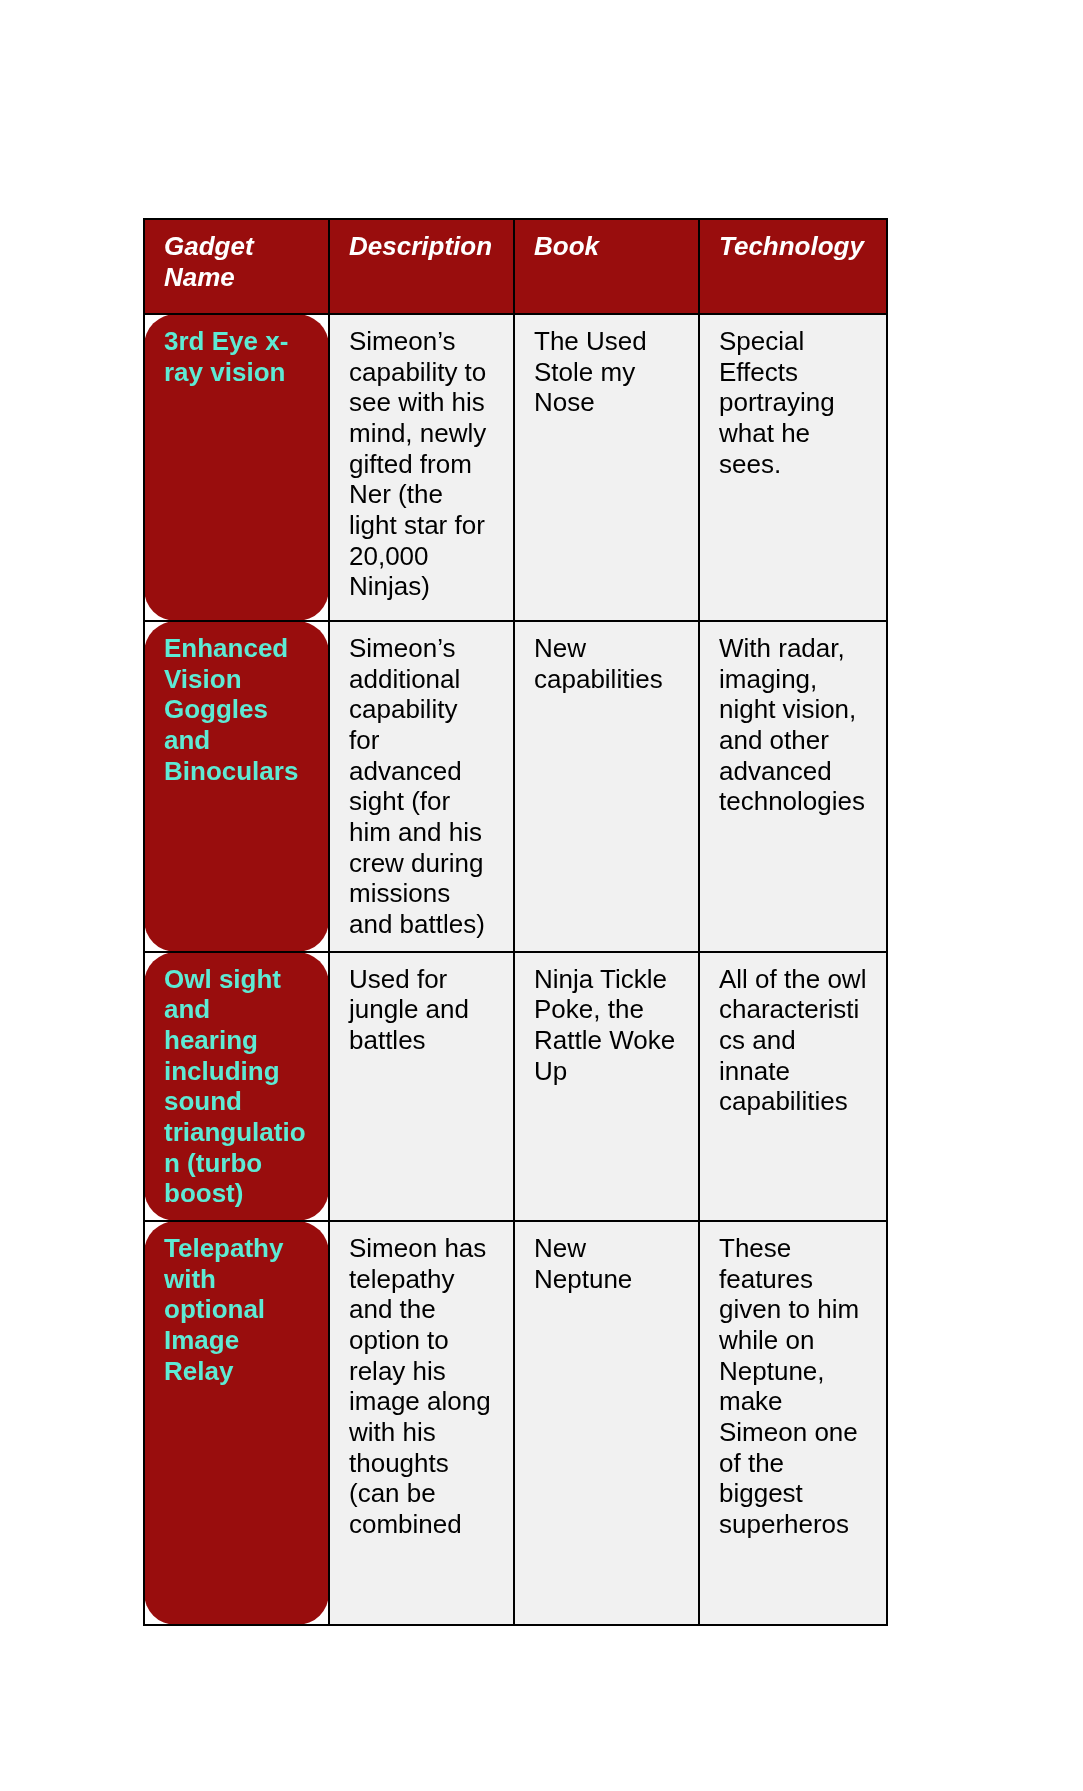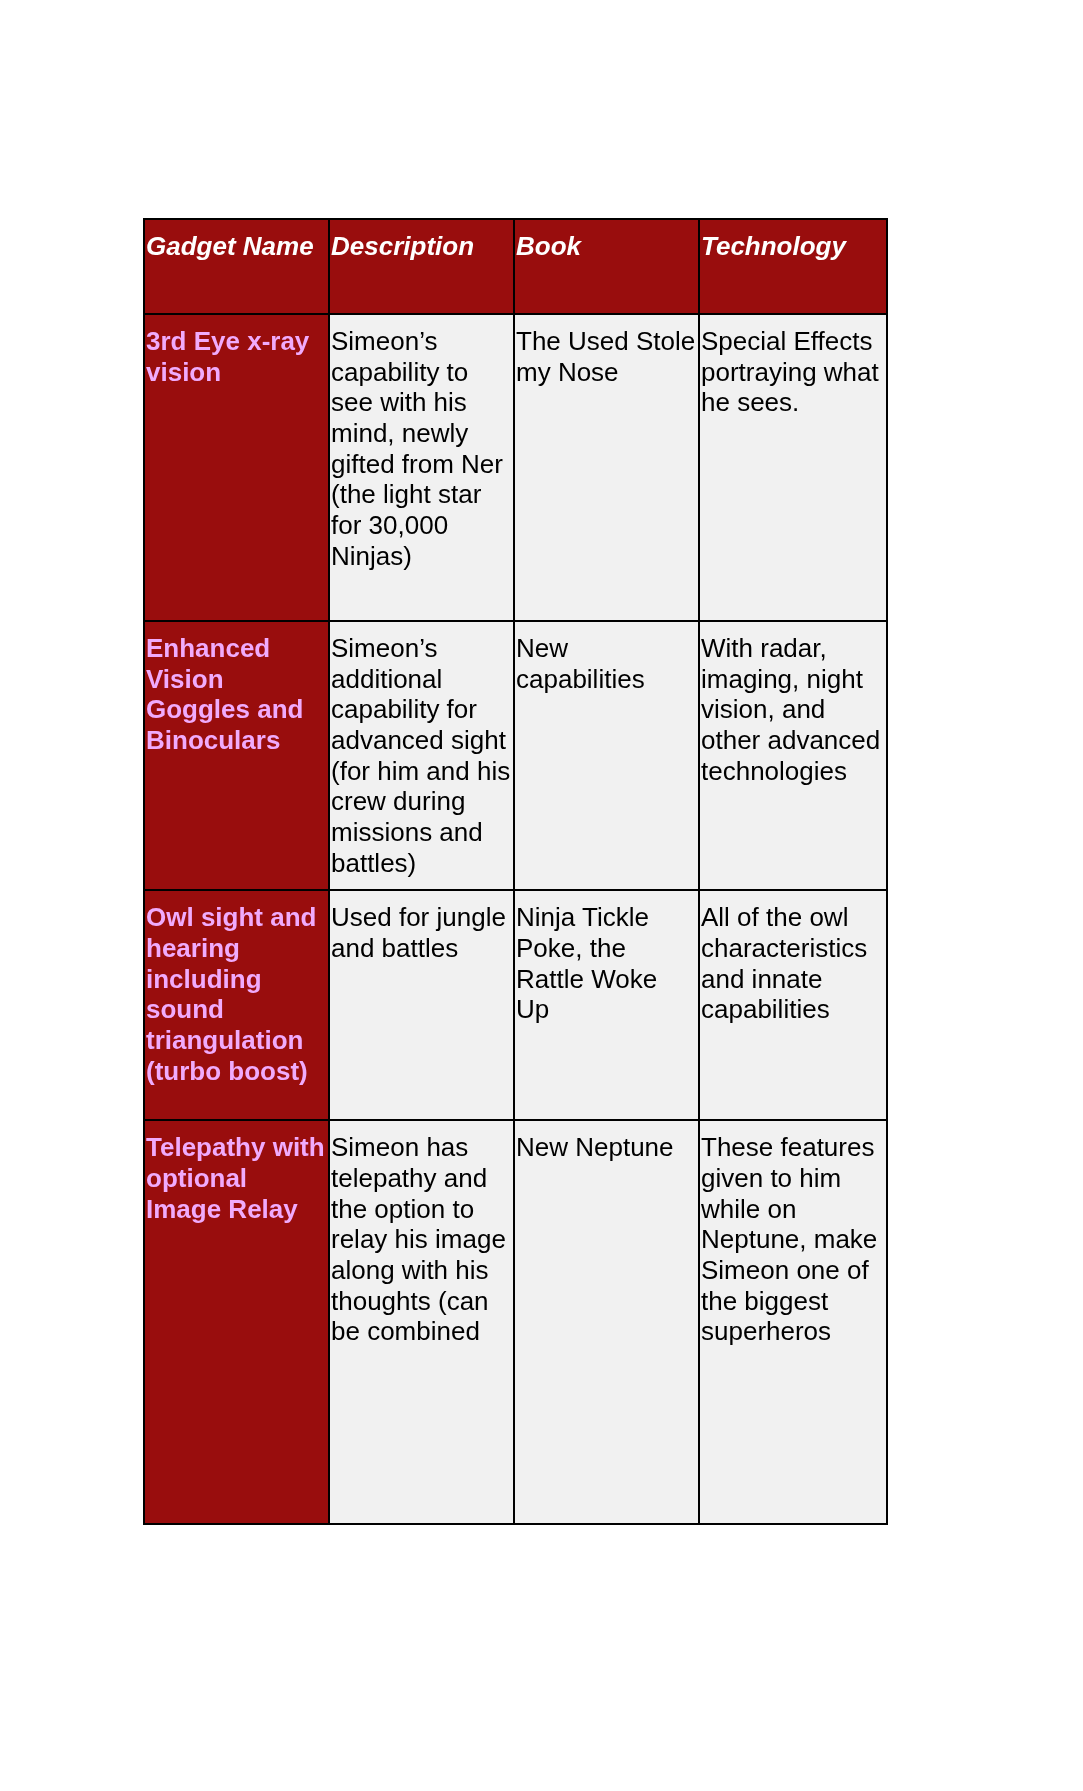--- a/index.html
+++ b/index.html
@@ -34,38 +34,39 @@
   }
   table.gadgets col.c1 { width: 185px; }
   table.gadgets col.c2 { width: 185px; }
   table.gadgets col.c3 { width: 185px; }
   table.gadgets col.c4 { width: 188px; }
   table.gadgets th,
   table.gadgets td {
     border: 2px solid #000000;
     vertical-align: top;
     text-align: left;
-    padding: 11px 1px;
+    padding: 11px 19px;
     font-size: 26px;
     line-height: 1.18;
     overflow-wrap: break-word;
     word-break: break-word;
     box-sizing: border-box;
   }
   table.gadgets th {
     background: #990d0d;
     color: #ffffff;
     font-style: italic;
     font-weight: 700;
     height: 95px;
   }
   td.label-cell {
     background: #990d0d;
-    color: #f0abfc;
+    color: #5eead4;
     font-weight: 700;
+    border-radius: 32px;
   }
   td.body-cell {
     background: #f1f1f1;
     color: #000000;
   }
   tr.row-1 td { height: 307px; }
   tr.row-2 td { height: 239px; }
   tr.row-3 td { height: 230px; }
   tr.row-4 td { height: 404px; }
 </style>
@@ -86,21 +87,21 @@
       <tr>
         <th>Gadget Name</th>
         <th>Description</th>
         <th>Book</th>
         <th>Technology</th>
       </tr>
     </thead>
     <tbody>
       <tr class="row-1">
         <td class="label-cell">3rd Eye x-ray vision</td>
-        <td class="body-cell">Simeon’s capability to see with his mind, newly gifted from Ner (the light star for 30,000 Ninjas)</td>
+        <td class="body-cell">Simeon’s capability to see with his mind, newly gifted from Ner (the light star for 20,000 Ninjas)</td>
         <td class="body-cell">The Used Stole my Nose</td>
         <td class="body-cell">Special Effects portraying what he sees.</td>
       </tr>
       <tr class="row-2">
         <td class="label-cell">Enhanced Vision Goggles and Binoculars</td>
         <td class="body-cell">Simeon’s additional capability for advanced sight (for him and his crew during missions and battles)</td>
         <td class="body-cell">New capabilities</td>
         <td class="body-cell">With radar, imaging, night vision, and other advanced technologies</td>
       </tr>
       <tr class="row-3">

